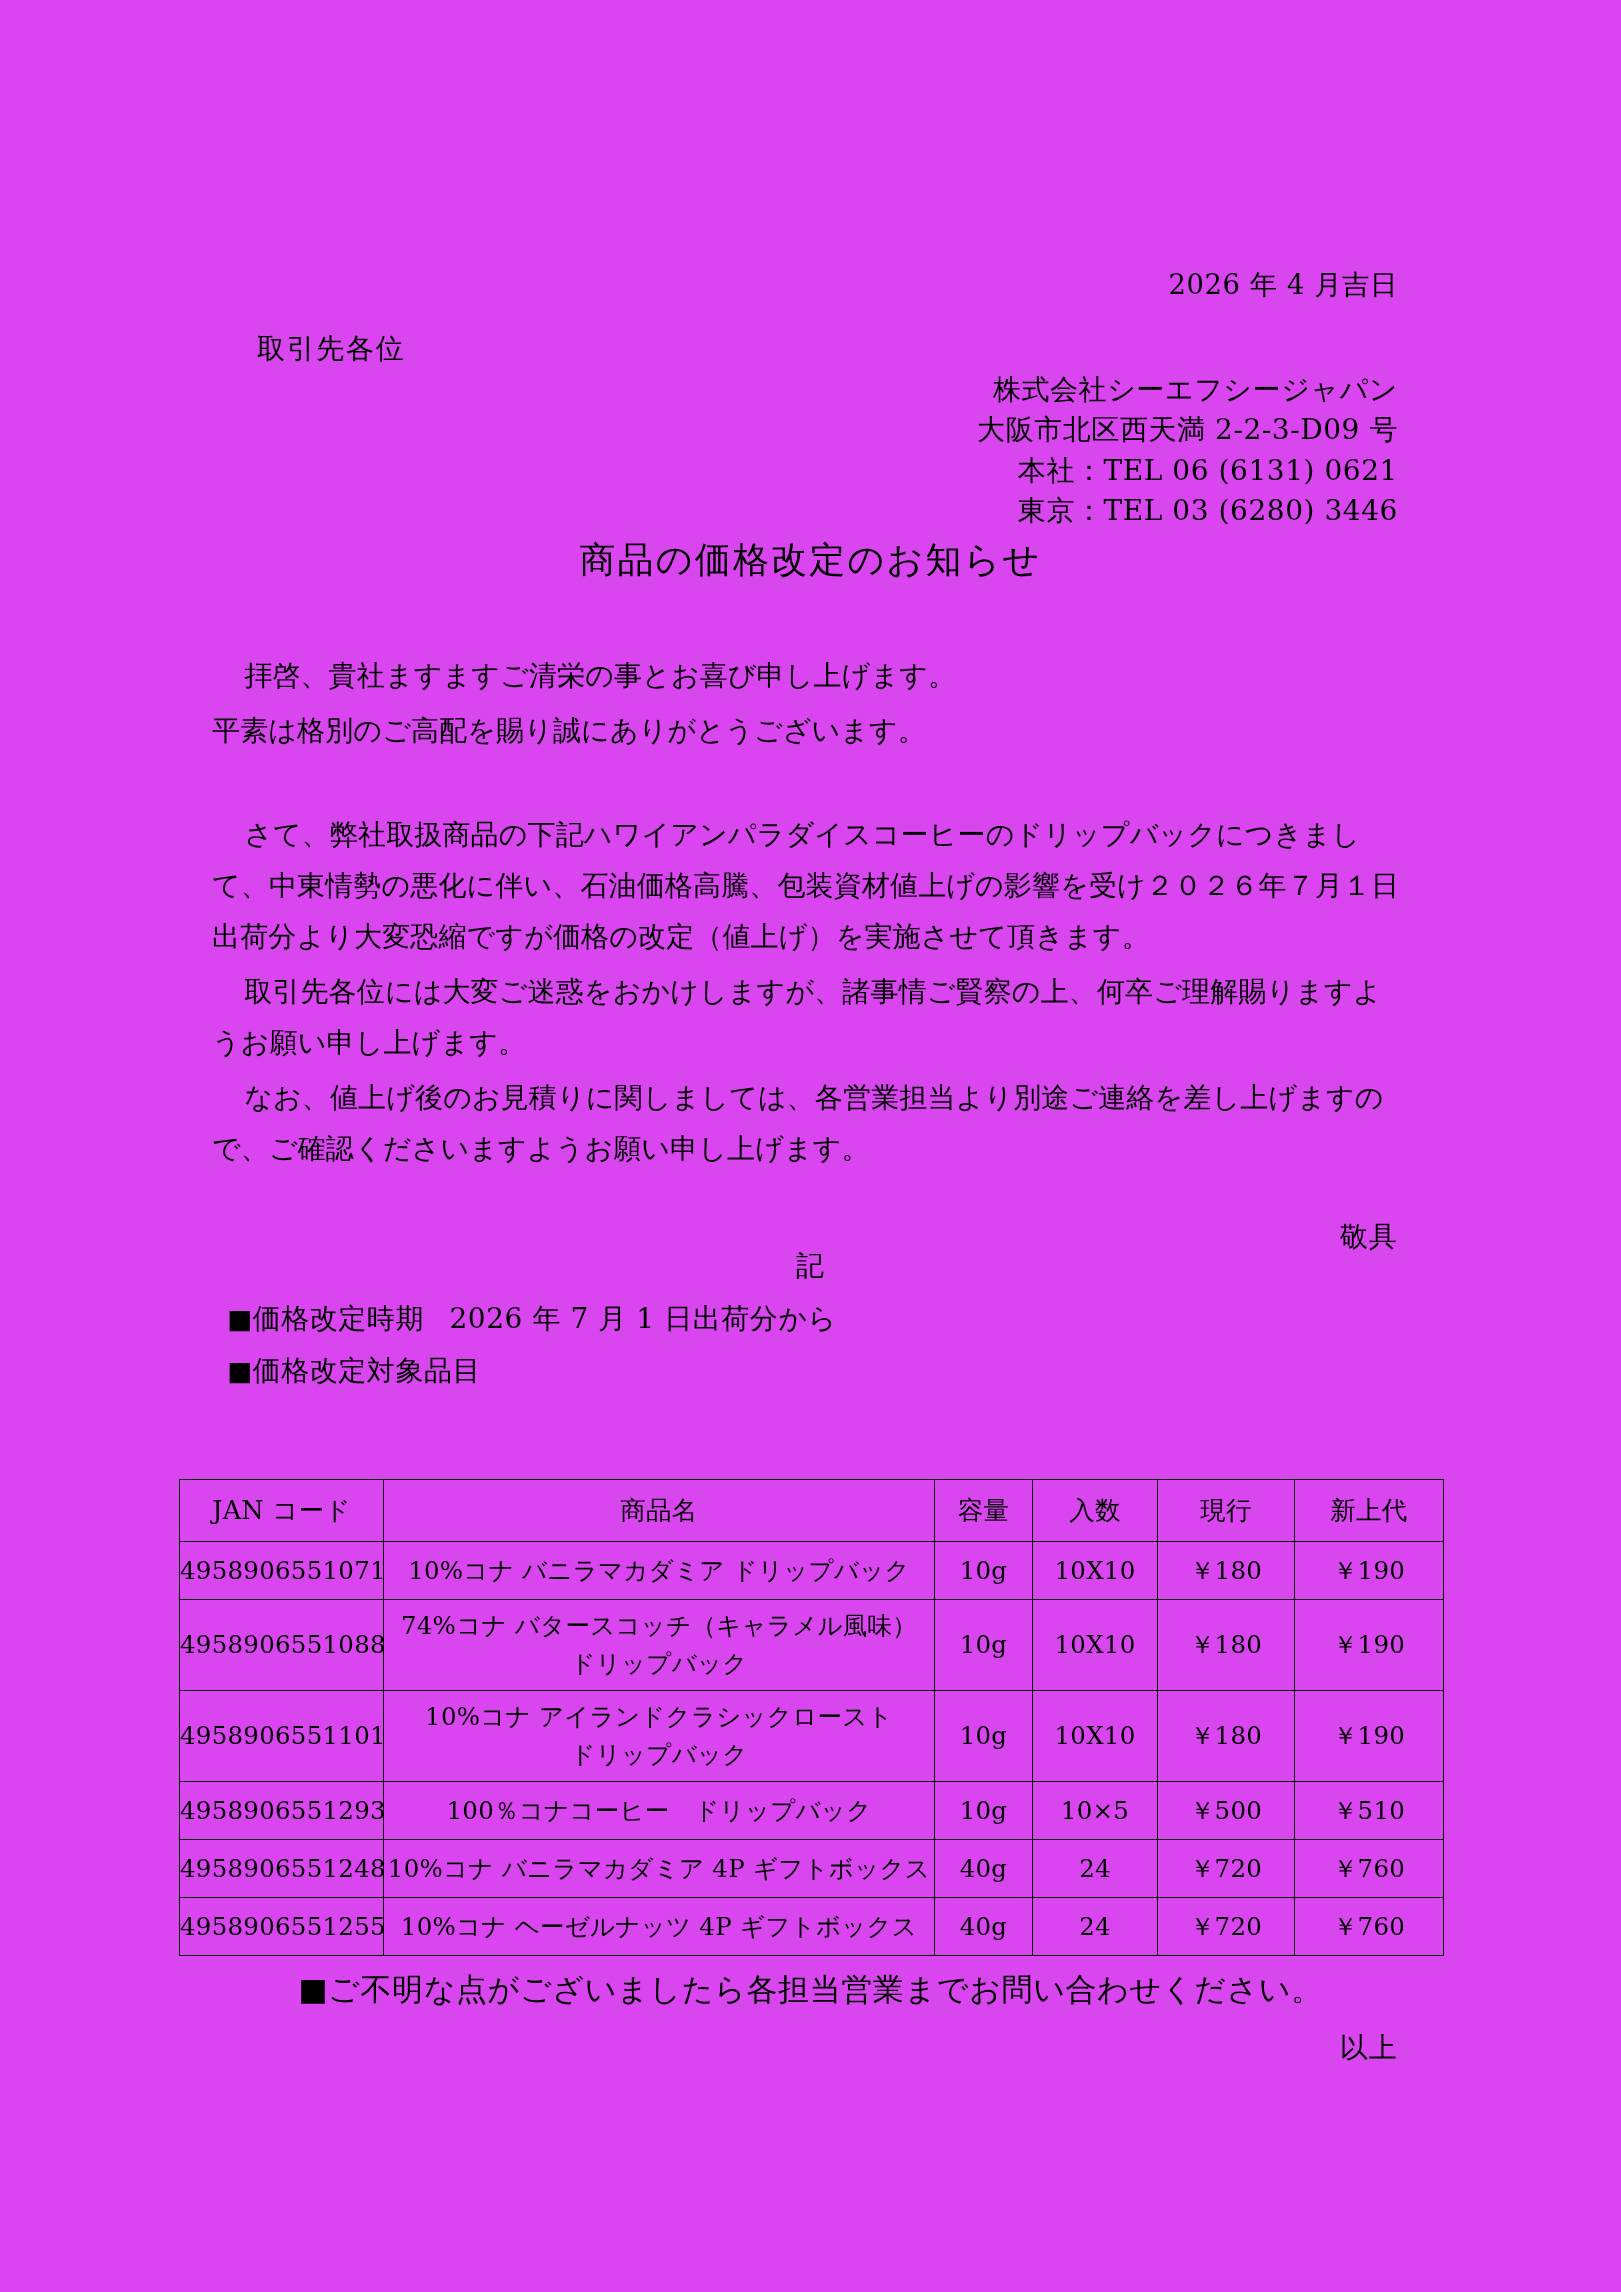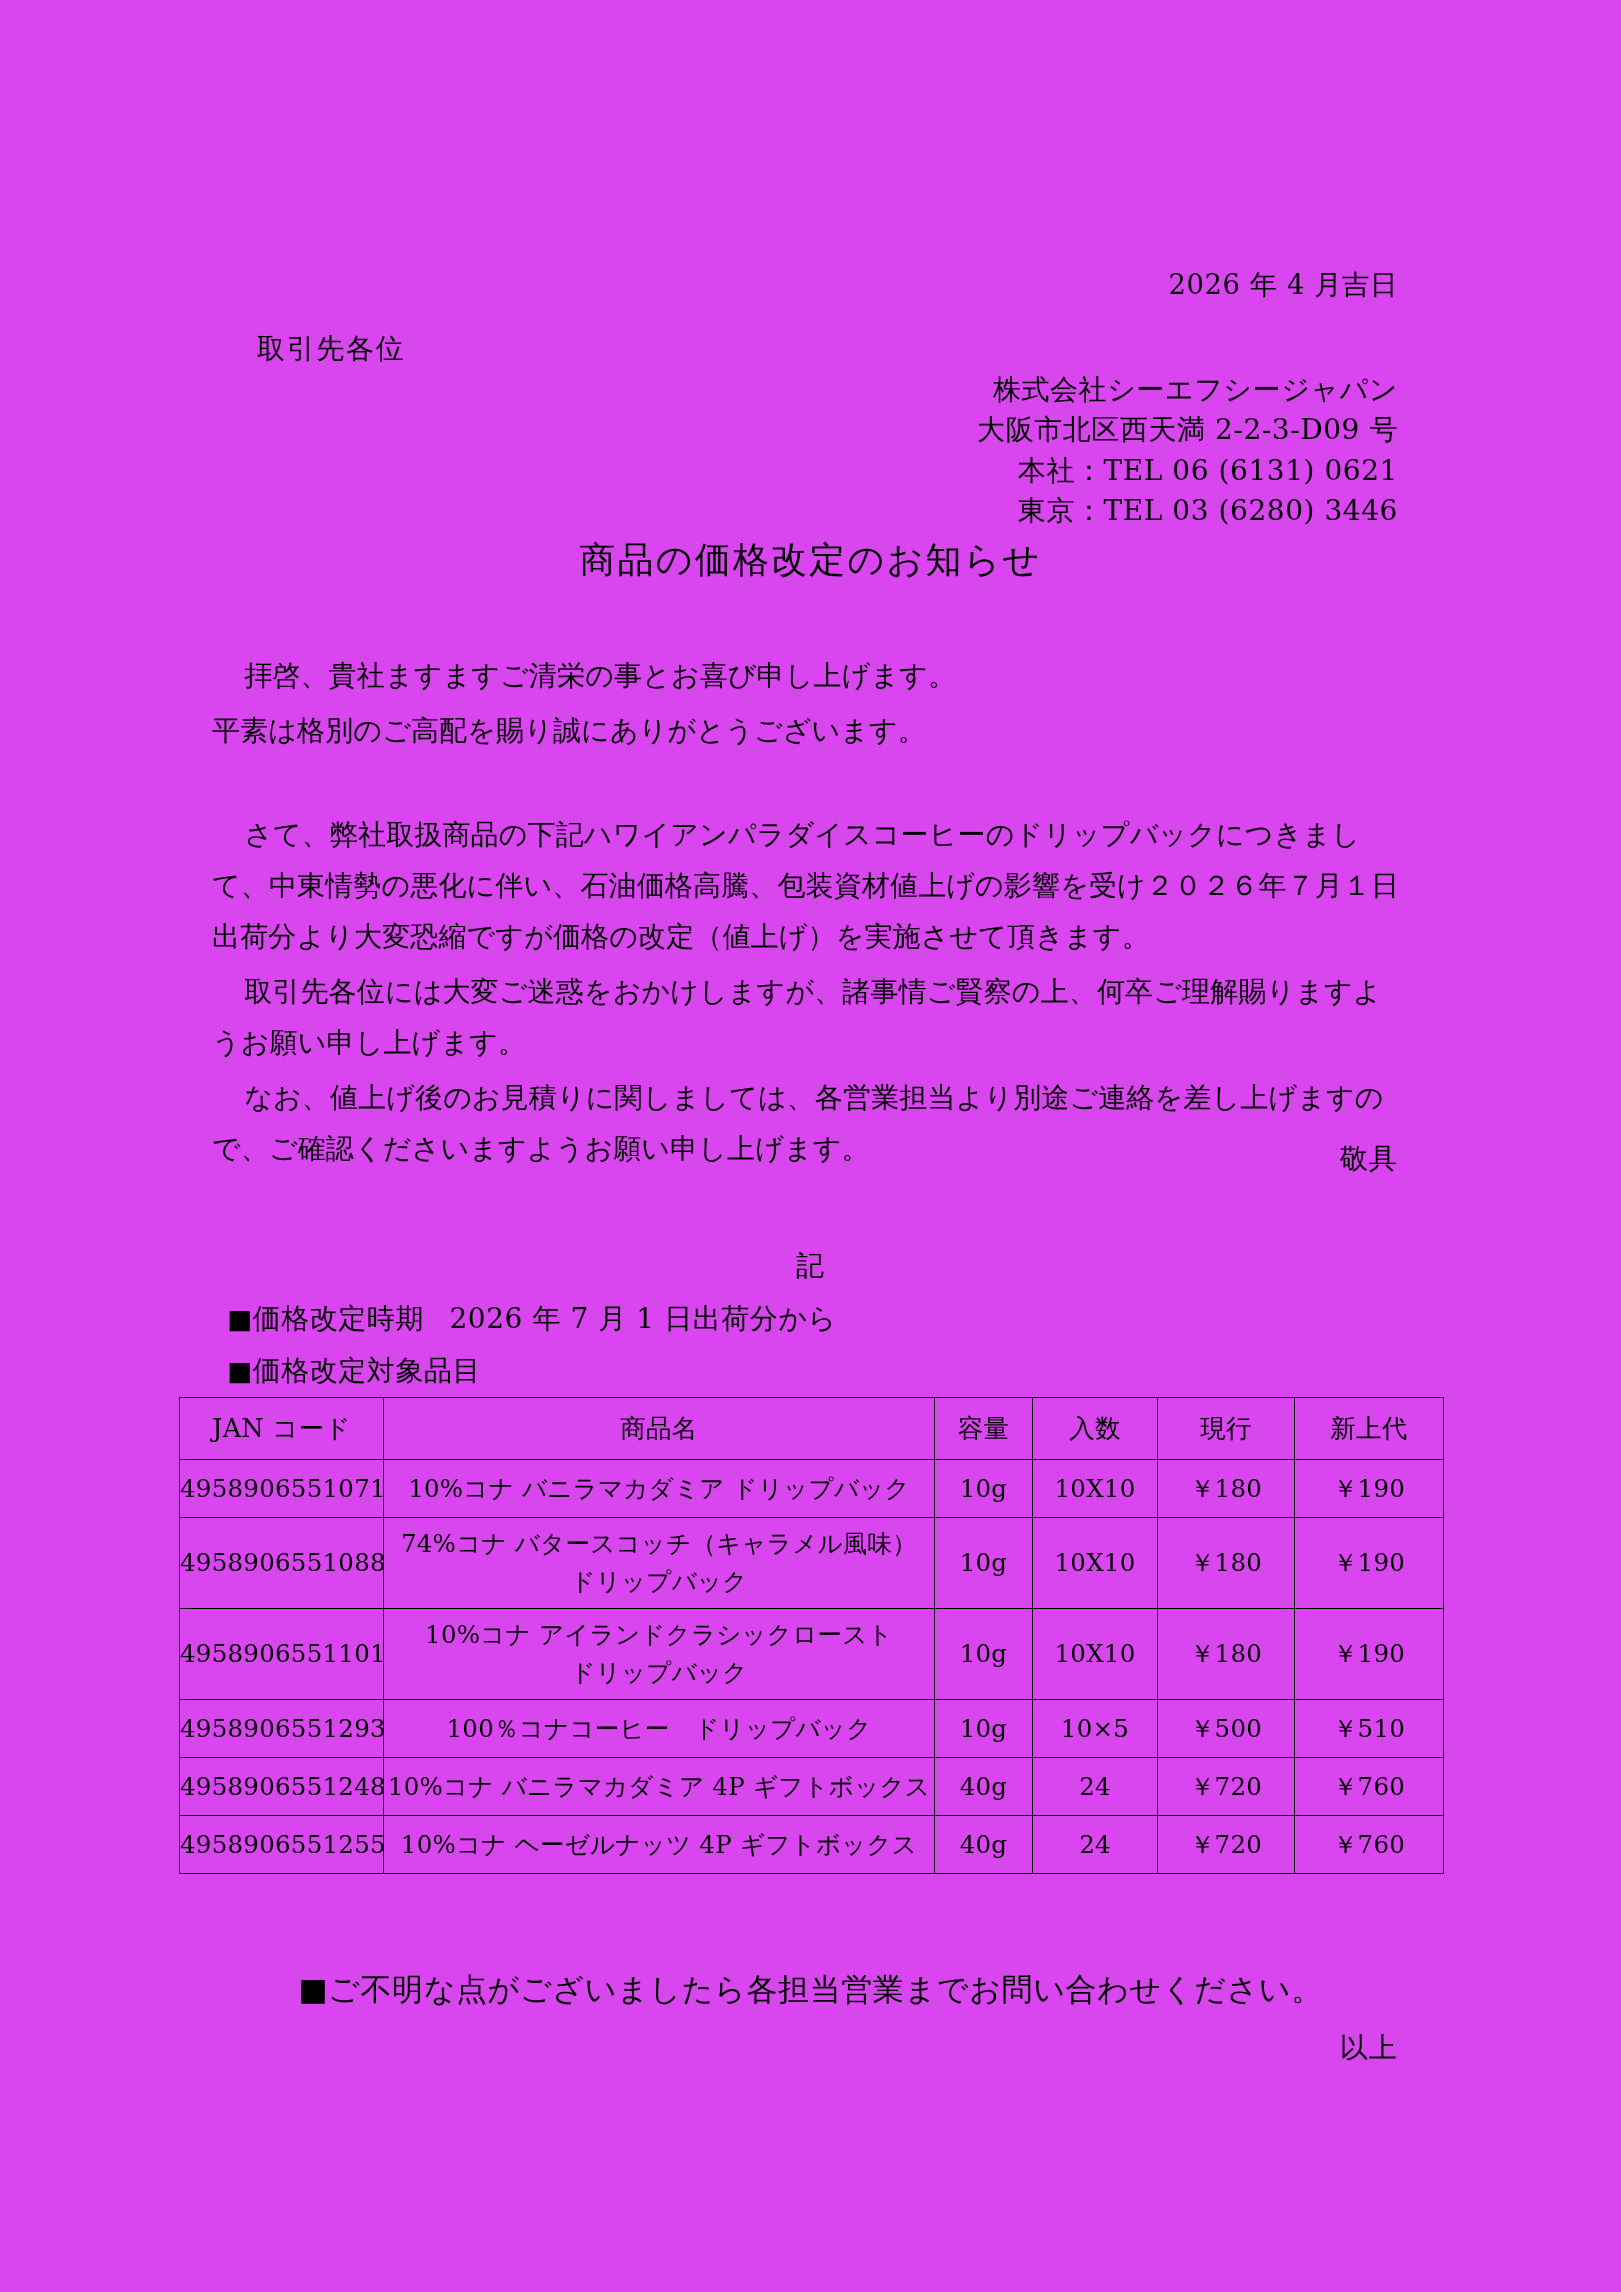--- a/index.html
+++ b/index.html
@@ -76,21 +76,21 @@
     font-size: 28px;
     line-height: 1.82;
     letter-spacing: 0.005em;
   }
   .para { margin: 4px; }
   .para.indent { text-indent: 1.15em; }
   .spacer-para { height: 45px; }
 
   .closing-keigu {
     position: absolute;
-    top: 1140px;
+    top: 1218px;
     right: 223px;
     font-size: 28px;
     letter-spacing: 0.04em;
   }
   .ki-mark {
     position: absolute;
     top: 1247px;
     left: 0;
     width: 1621px;
     text-align: center;
@@ -107,21 +107,21 @@
     white-space: nowrap;
   }
   .bullet-line.b1 { top: 1300px; }
   .bullet-line.b2 { top: 1352px; }
   .bullet-sq { font-size: 26.5px; }
   .gap-wide { display: inline-block; width: 25.5px; }
 
   
   .price-table {
     position: absolute;
-    top: 1397px;
+    top: 1479px;
     left: 179px;
     width: 1264px;
     border-collapse: collapse;
     table-layout: fixed;
     font-size: 24.5px;
   }
   .price-table th,
   .price-table td {
     border: 1.6px solid #000000;
     text-align: center;

